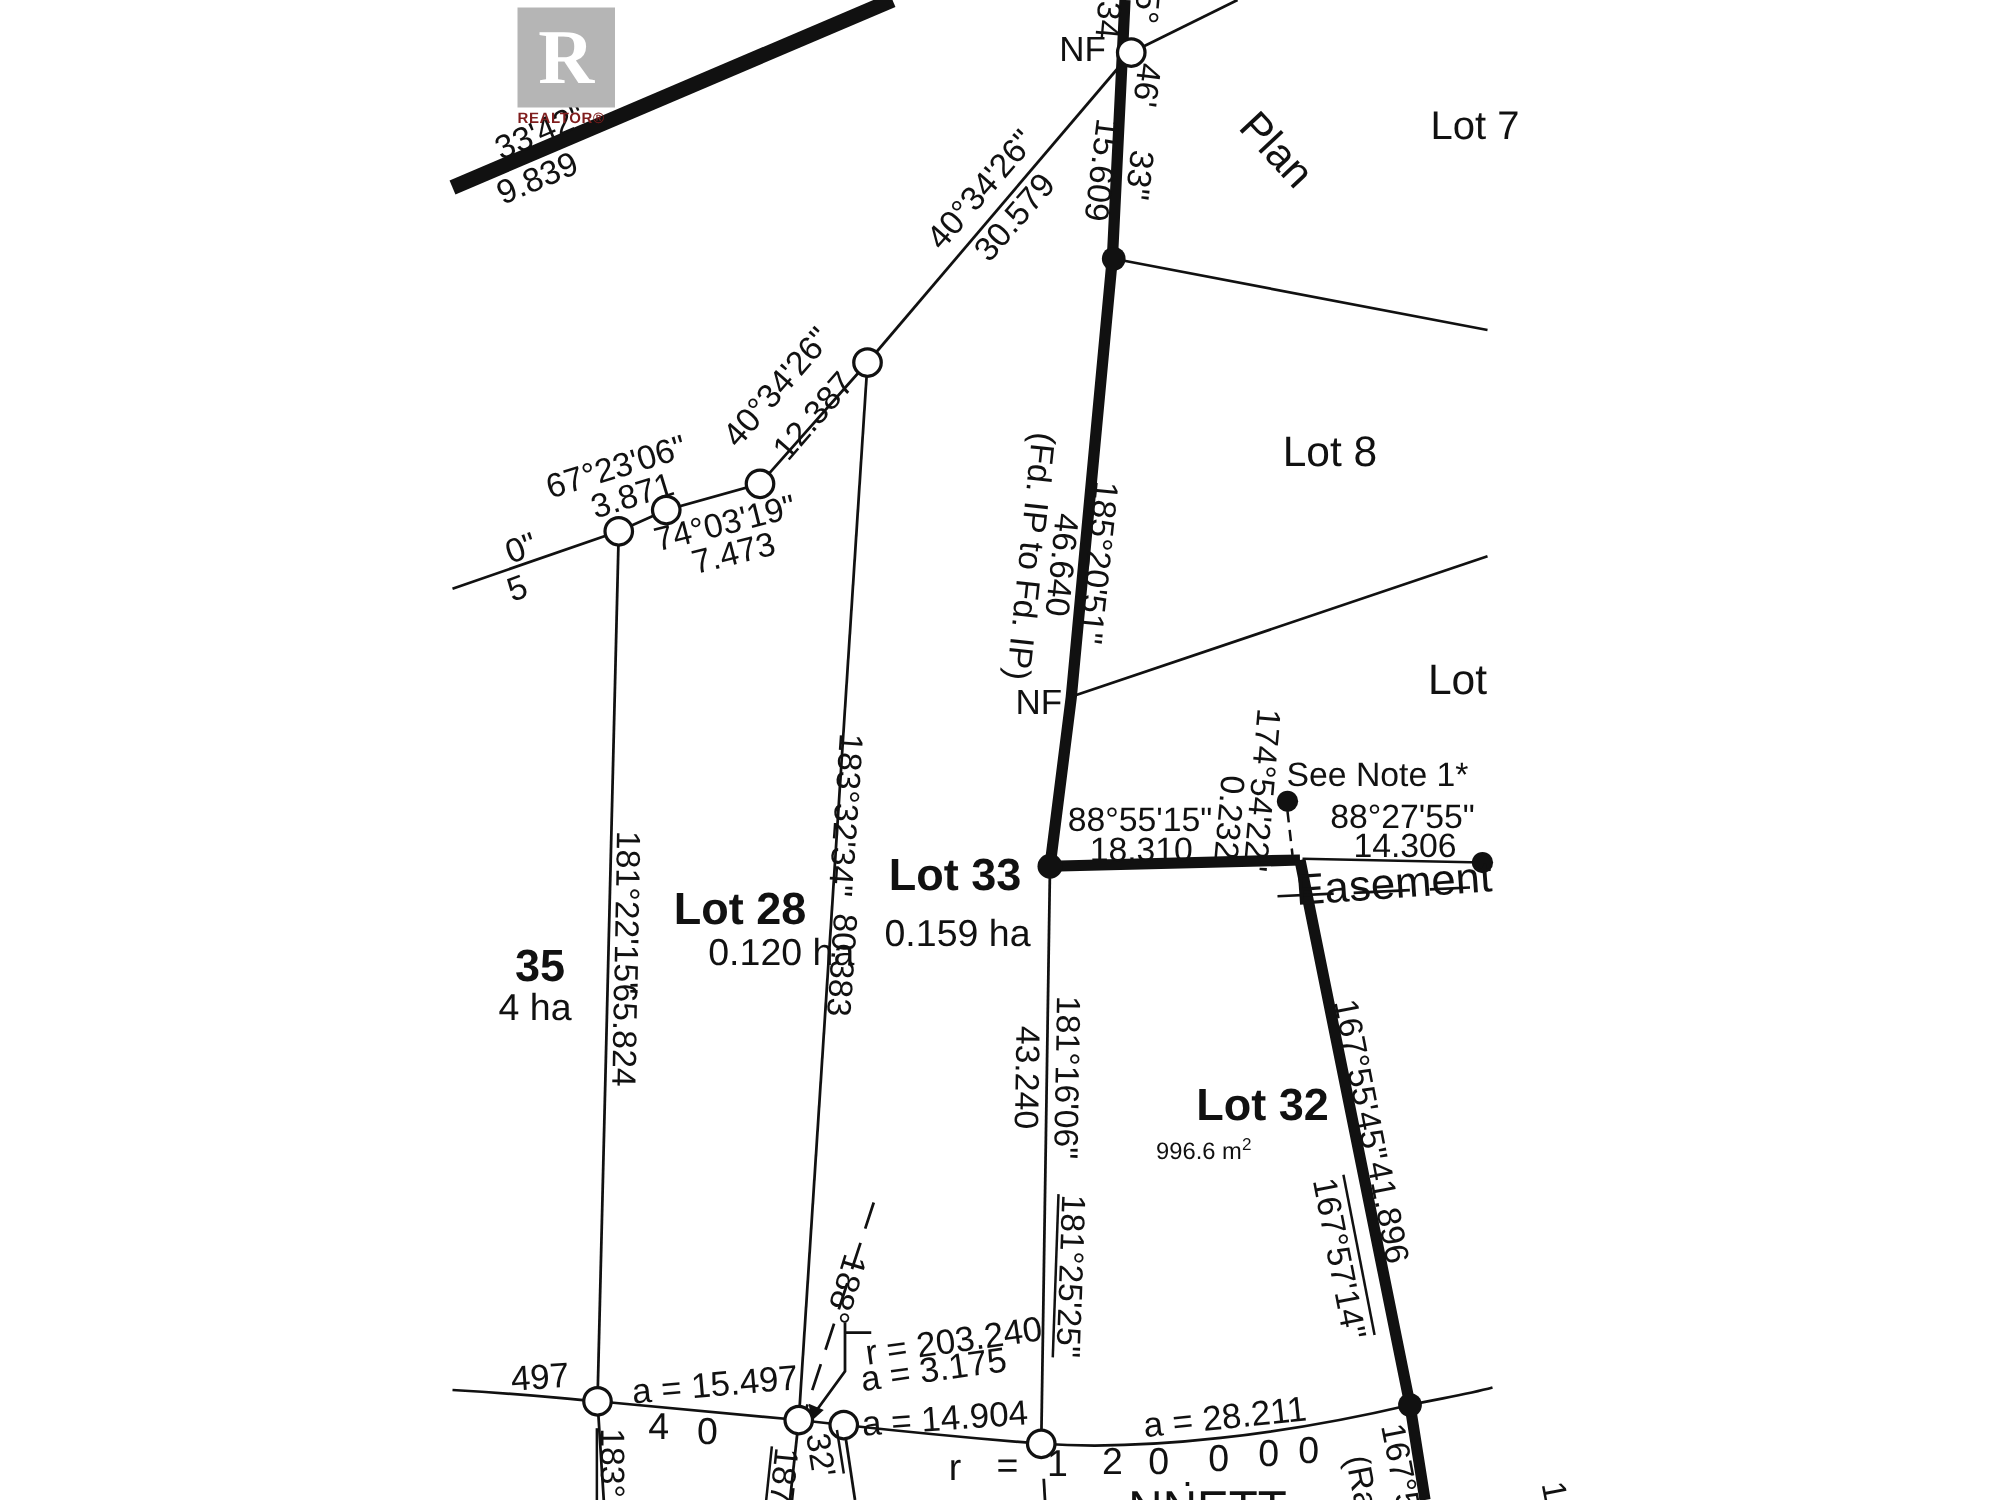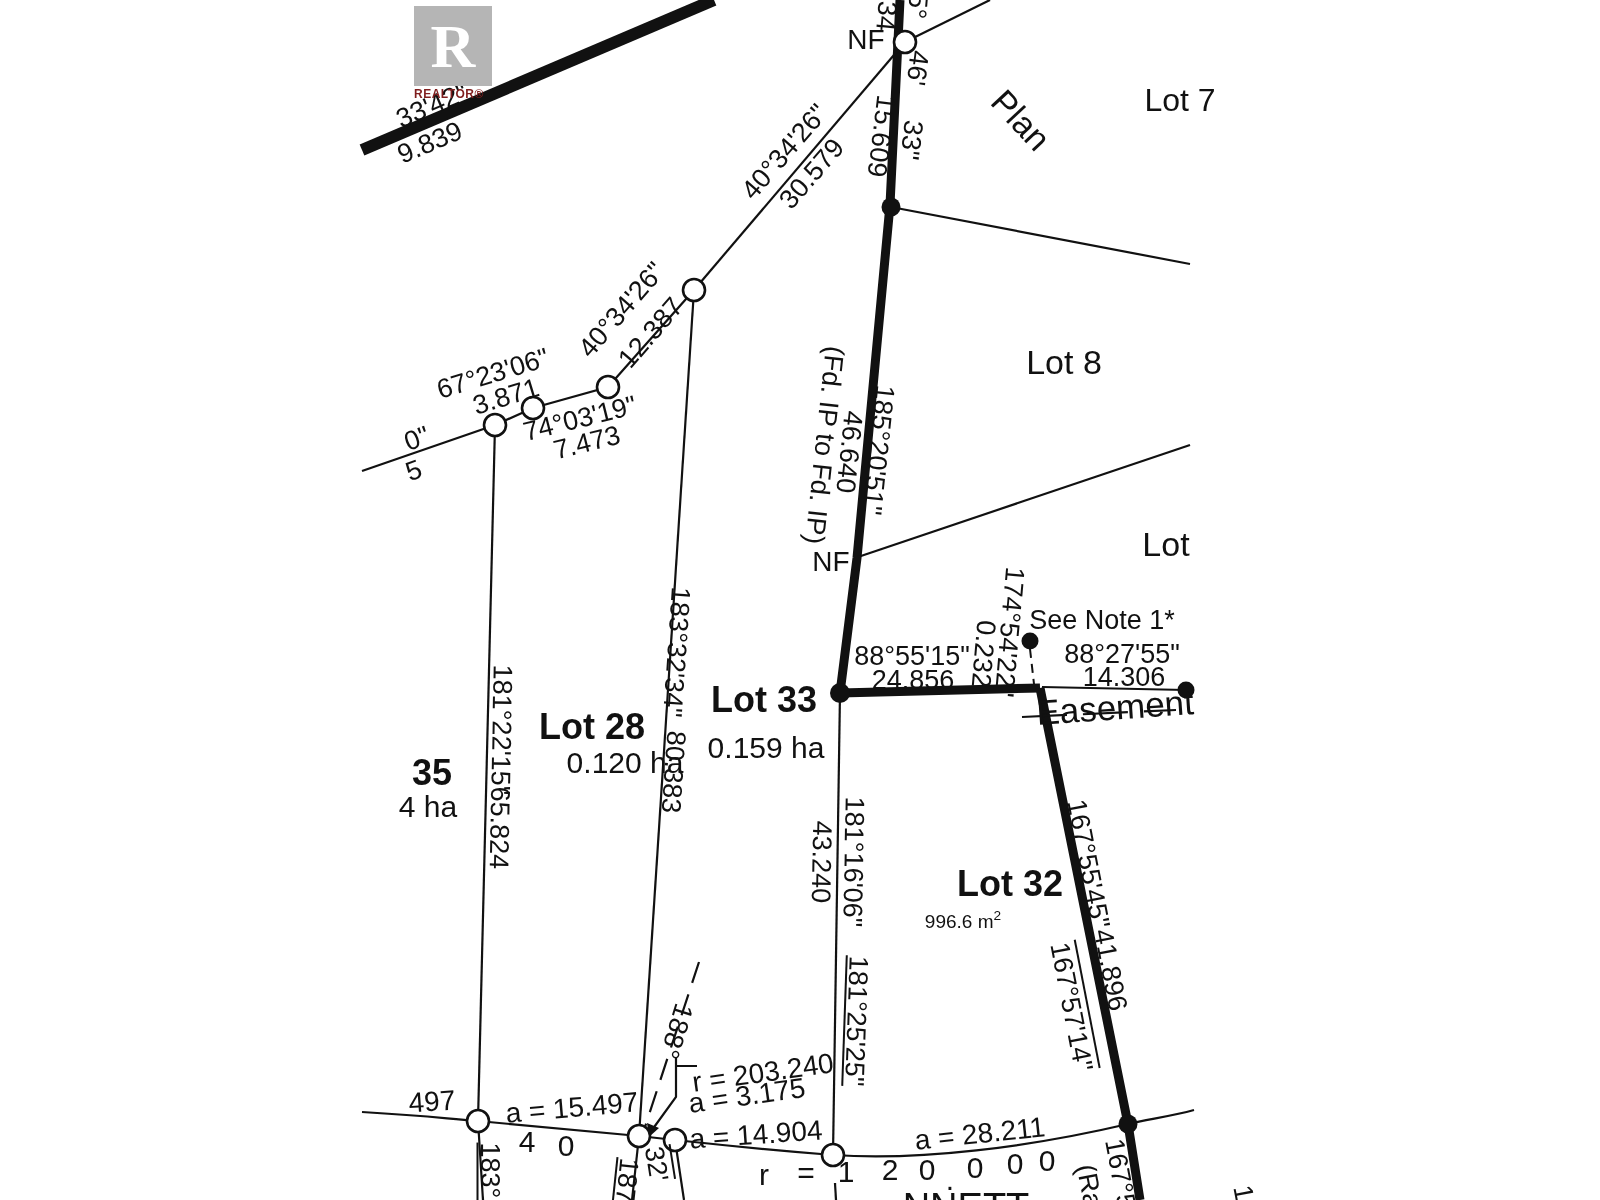--- a/index.html
+++ b/index.html
@@ -106,21 +106,21 @@
       <div class="lbl" style="left: 878px; top: 450px; font-size: 27px; transform: translate(-50%, -50%) rotate(96deg);">185°20'51"</div>
       <div class="lbl" style="left: 849px; top: 452px; font-size: 27px; transform: translate(-50%, -50%) rotate(96deg);">46.640</div>
       <div class="lbl" style="left: 824px; top: 445px; font-size: 27px; transform: translate(-50%, -50%) rotate(96deg);">(Fd. IP to Fd. IP)</div>
       <div class="lbl" style="left: 831px; top: 562px; font-size: 28px; transform: translate(-50%, -50%) rotate(0deg);">NF</div>
       <div class="lbl" style="left: 1064px; top: 362px; font-size: 34px; transform: translate(-50%, -50%) rotate(0deg);">Lot 8</div>
       <div class="lbl" style="left: 1166px; top: 544px; font-size: 34px; transform: translate(-50%, -50%) rotate(0deg);">Lot</div>
       <div class="lbl" style="left: 1102px; top: 620px; font-size: 27px; transform: translate(-50%, -50%) rotate(0deg);">See Note 1*</div>
       <div class="lbl" style="left: 1009px; top: 632px; font-size: 27px; transform: translate(-50%, -50%) rotate(95deg);">174°54'22"</div>
       <div class="lbl" style="left: 983px; top: 654px; font-size: 27px; transform: translate(-50%, -50%) rotate(95deg);">0.232</div>
       <div class="lbl" style="left: 912px; top: 656px; font-size: 27px; transform: translate(-50%, -50%) rotate(0deg);">88°55'15"</div>
-      <div class="lbl" style="left: 913px; top: 680px; font-size: 27px; transform: translate(-50%, -50%) rotate(0deg);">24.856</div>
+      <div class="lbl" style="left: 913px; top: 680px; font-size: 27px; transform: translate(-50%, -50%) rotate(0deg);">18.310</div>
       <div class="lbl" style="left: 1122px; top: 654px; font-size: 27px; transform: translate(-50%, -50%) rotate(0deg);">88°27'55"</div>
       <div class="lbl" style="left: 1124px; top: 677px; font-size: 27px; transform: translate(-50%, -50%) rotate(0deg);">14.306</div>
       <div class="lbl" style="left: 1115px; top: 707px; font-size: 35px; transform: translate(-50%, -50%) rotate(-4deg);">Easement</div>
       <div class="lbl" style="left: 592px; top: 727px; font-size: 36px; font-weight: bold; transform: translate(-50%, -50%) rotate(0deg);">Lot 28</div>
       <div class="lbl" style="left: 625px; top: 763px; font-size: 30px; transform: translate(-50%, -50%) rotate(0deg);">0.120 ha</div>
       <div class="lbl" style="left: 764px; top: 700px; font-size: 36px; font-weight: bold; transform: translate(-50%, -50%) rotate(0deg);">Lot 33</div>
       <div class="lbl" style="left: 766px; top: 748px; font-size: 30px; transform: translate(-50%, -50%) rotate(0deg);">0.159 ha</div>
       <div class="lbl" style="left: 432px; top: 773px; font-size: 36px; font-weight: bold; transform: translate(-50%, -50%) rotate(0deg);">35</div>
       <div class="lbl" style="left: 428px; top: 807px; font-size: 30px; transform: translate(-50%, -50%) rotate(0deg);">4 ha</div>
       <div class="lbl" style="left: 501px; top: 730px; font-size: 27px; transform: translate(-50%, -50%) rotate(91deg);">181°22'15"</div>

